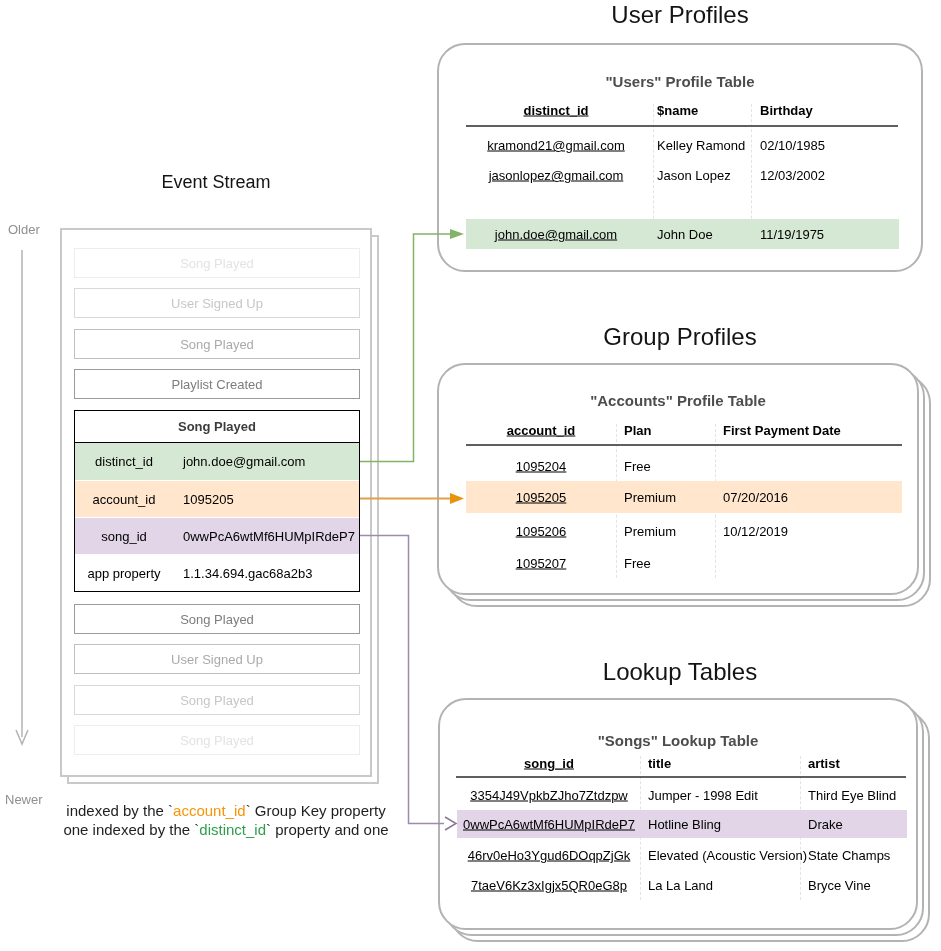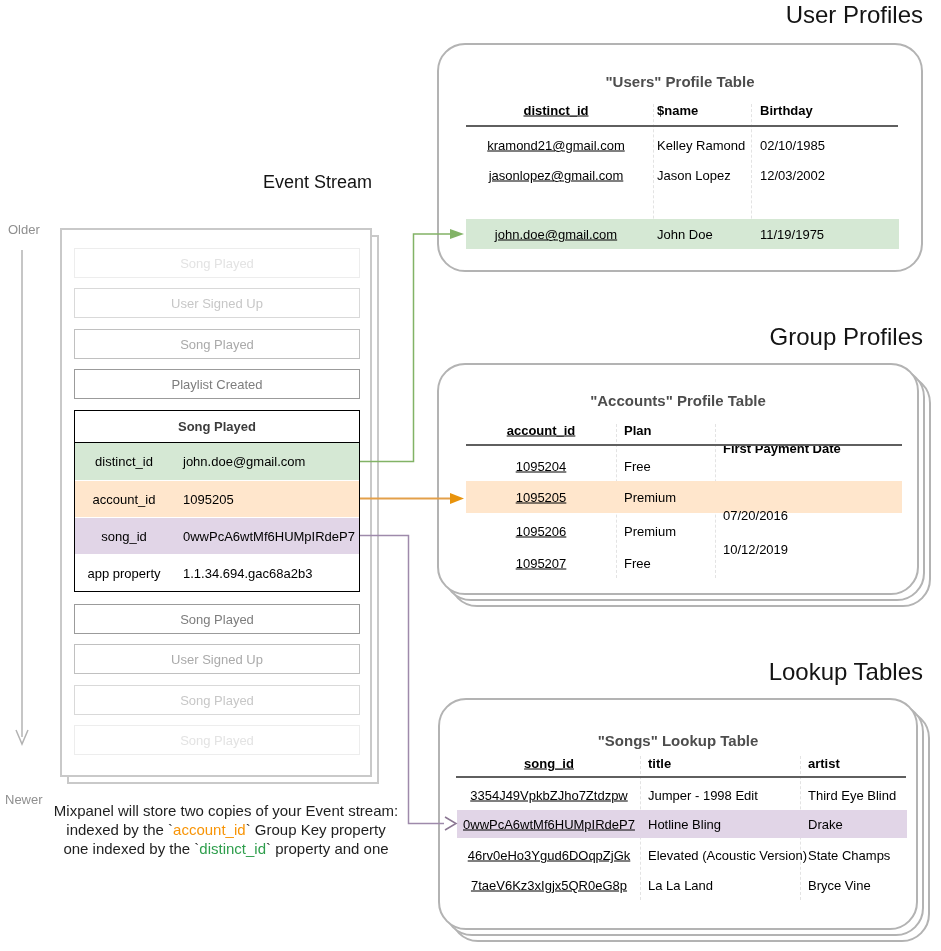--- a/index.html
+++ b/index.html
@@ -1,19 +1,19 @@
 <!DOCTYPE html>
 <html><head>
 <meta charset="utf-8">
 <style>
   * { margin:0; padding:0; box-sizing:border-box; }
   html,body { background:#fff; }
   .canvas { position:relative; width:941px; height:951px; background:#fff;
             font-family:"Liberation Sans", sans-serif; overflow:hidden; }
-  .section-title { position:absolute; font-size:24px; color:#141414; text-align:right; }
+  .section-title { position:absolute; font-size:24px; color:#141414; text-align:center; }
   .small-grey { position:absolute; font-size:13px; color:#8f8f8f; }
 
   
   .card  { position:absolute; background:#fff; border:2px solid #b3b3b3; border-radius:28px; }
   .sheet { position:absolute; background:#fff; border:2px solid #b3b3b3; border-radius:28px; }
 
   
   .panel  { position:absolute; background:#fff; border:2px solid #c9c9c9; }
 
   .event-box { position:absolute; width:286px; height:30px; border:1px solid; background:#fff;
@@ -41,21 +41,21 @@
   .vsep  { position:absolute; border-left:1px dashed #e3e3e3; }
   .trow  { position:absolute; height:30px; }
   .tc    { position:absolute; top:50%; transform:translateY(-50%); font-size:13px; color:#000; white-space:nowrap; }
   .col-header { font-weight:bold; }
   .idu   { text-decoration:underline; }
   .trow.u { left:466px; width:433px; }
   .u .c1 { left:0; width:180px; text-align:center; }
   .u .c2 { left:191px; }  .u .c3 { left:294px; }
   .trow.a { left:466px; width:436px; }
   .a .c1 { left:0; width:150px; text-align:center; }
-  .a .c2 { left:158px; }  .a .c3 { left:257px;margin-top:18px; }
+  .a .c2 { left:158px; }  .a .c3 { left:257px; }
   .trow.s { left:457px; width:450px; }
   .s .c1 { left:0; width:184px; text-align:center; }
   .s .c2 { left:191px; }  .s .c3 { left:351px; }
 
   
   .caption { position:absolute; left:20px; top:801px; width:412px; text-align:center;
              font-size:15px; line-height:19px; color:#1f1f1f; }
   .cap-green  { color:#2e9e4c; }
   .cap-orange { color:#f89406; }
 
@@ -98,21 +98,20 @@
       <span class="detail-val">1.1.34.694.gac68a2b3</span>
     </div>
   </div>
 
   <div class="event-box f4" style="left:74px;top:604px">Song Played</div>
   <div class="event-box f3" style="left:74px;top:644px">User Signed Up</div>
   <div class="event-box f2" style="left:74px;top:685px">Song Played</div>
   <div class="event-box f1" style="left:74px;top:725px">Song Played</div>
 
   <div class="caption">
-    <div>Mixpanel will store two copies of your Event stream:</div>
     <div><span>indexed by the `</span><span class="cap-orange">account_id</span><span>` Group Key property</span></div>
     <div><span>one indexed by the `</span><span class="cap-green">distinct_id</span><span>` property and one</span></div>
   </div>
 
   <div class="section-title" style="left:437px;top:1px;width:486px">User Profiles</div>
   <div class="card" style="left:437px;top:43px;width:486px;height:229px"></div>
   <div class="table-title" style="left:437px;top:73px;width:486px">"Users" Profile Table</div>
 
   <div class="vsep" style="left:653px;top:104px;height:145px"></div>
   <div class="vsep" style="left:751px;top:104px;height:145px"></div>

